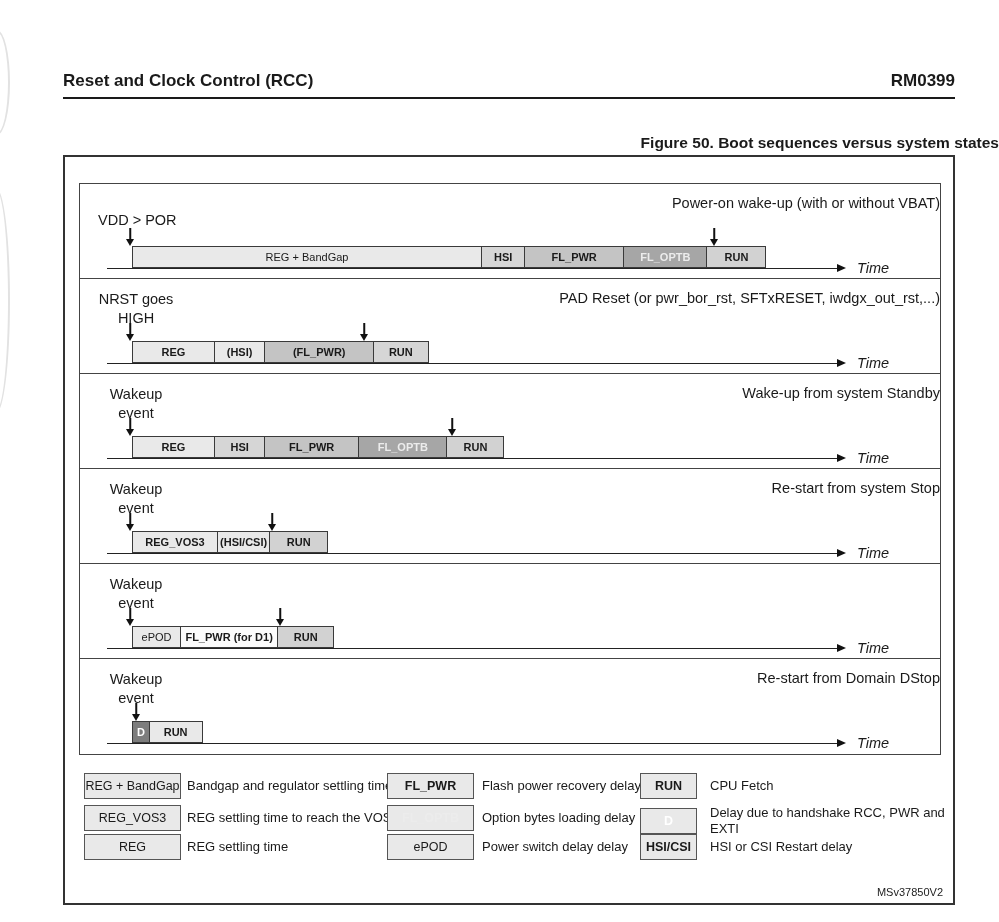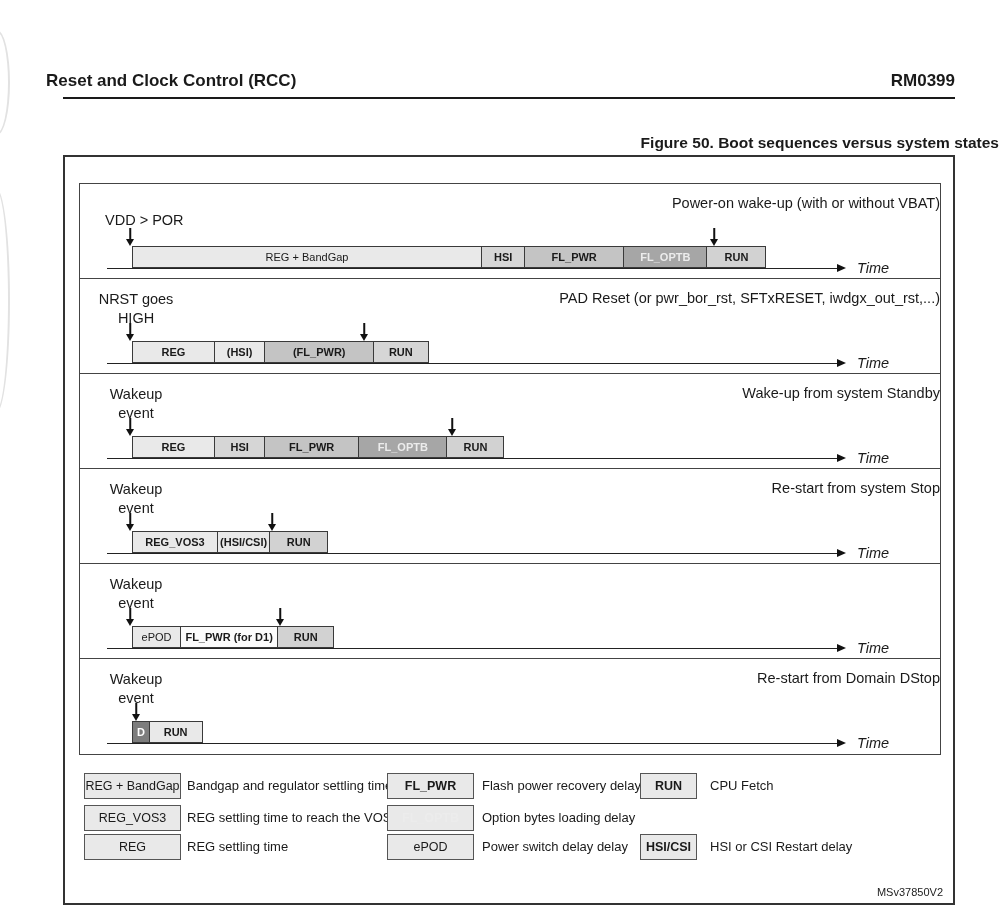--- a/index.html
+++ b/index.html
@@ -6,38 +6,38 @@
   html,body { margin:0; padding:0; }
   body {
     width:999px; height:922px; background:#ffffff; position:relative;
     font-family:"Liberation Sans", sans-serif; color:#1a1a1a; overflow:hidden;
   }
   
   .edge-arc { position:absolute; border:2px solid #e2e2e2; border-radius:50%; background:transparent; }
   .edge-arc.a1 { left:-16px; top:30px;  width:26px; height:105px; }
   .edge-arc.a2 { left:-18px; top:188px; width:28px; height:225px; }
 
-  .hdr-left  { position:absolute; left:46px; top:71px; font-size:17px; font-weight:bold; }
+  .hdr-left  { position:absolute; left:63px; top:71px; font-size:17px; font-weight:bold; }
   .hdr-right { position:absolute; right:44px; top:71px; font-size:17px; font-weight:bold; }
   .hdr-rule  { position:absolute; left:63px; top:97px; width:892px; height:2px; background:#1a1a1a; }
 
   .fig-title { position:absolute; left:0; top:134px; width:100%; text-align:right;
                font-size:15.5px; font-weight:bold; }
 
   .figure-box { position:absolute; left:63px; top:155px; width:892px; height:750px;
                 border:2px solid #333; background:#fff; }
 
   .rows-box { position:absolute; left:14px; top:26px; width:862px; border:1px solid #444; }
   .trow { position:relative; height:95px; border-bottom:1px solid #444; background:#fff; }
   .trow:last-child { border-bottom:none; }
 
   .trow-title { position:absolute; top:11px; left:0; width:100%; text-align:right; font-size:14.5px; }
   .event-label { position:absolute; left:8px; top:11px; width:96px; text-align:center;
                  font-size:14.5px; line-height:19px; }
-  .event-label.single { top:27px; left:25px; width:auto; text-align:left; }
+  .event-label.single { top:27px; left:18px; width:auto; text-align:left; }
 
   .down-arrow { position:absolute; top:44px; width:9px; height:19px; margin-left:-4.5px; }
   .down-arrow .shaft { position:absolute; left:50%; top:0; width:1.5px; height:12px;
                        background:#111; transform:translateX(-50%); }
   .down-arrow .head { position:absolute; left:50%; top:11px; transform:translateX(-50%);
                       width:0; height:0; border-left:4.5px solid transparent;
                       border-right:4.5px solid transparent; border-top:7.5px solid #111; }
 
   .segments { position:absolute; left:52px; top:62px; display:flex; }
   .seg { height:22px; border:1.4px solid #3a3a3a; display:flex; align-items:center;
@@ -224,17 +224,21 @@
       <div class="legend-desc" style="margin-left: 8px; white-space: nowrap;">Option bytes loading delay</div>
     </div>
     <div class="legend-item" style="left: 322px; top: 677px;">
       <div class="swatch tone-light" style="width: 87px;">ePOD</div>
       <div class="legend-desc" style="margin-left: 8px; white-space: nowrap;">Power switch delay delay</div>
     </div>
     <div class="legend-item" style="left: 575px; top: 616px;">
       <div class="swatch tone-run bold" style="width: 57px;">RUN</div>
       <div class="legend-desc" style="margin-left: 13px; width: 238px;">CPU Fetch</div>
     </div>
+    <div class="legend-item" style="left: 575px; top: 648px;">
+      <div class="swatch tone-darkest bold" style="width: 57px;">D</div>
+      <div class="legend-desc" style="margin-left: 13px; width: 238px;">Delay due to handshake RCC, PWR and EXTI</div>
+    </div>
     <div class="legend-item" style="left: 575px; top: 677px;">
       <div class="swatch tone-midlight bold" style="width: 57px;">HSI/CSI</div>
       <div class="legend-desc" style="margin-left: 13px; width: 238px;">HSI or CSI  Restart delay</div>
     </div>
   </div>
 
 </body></html>

